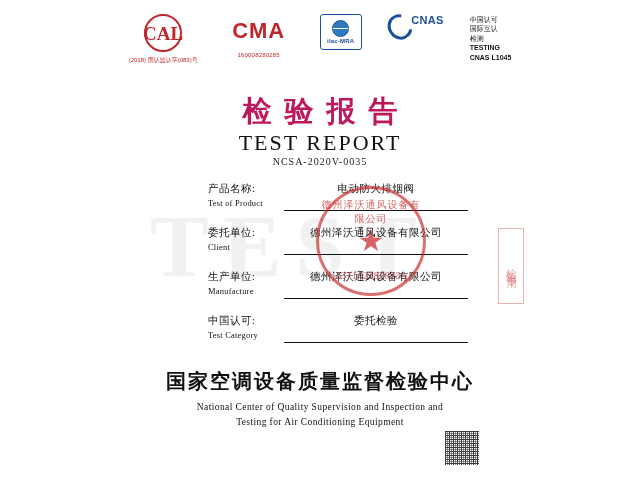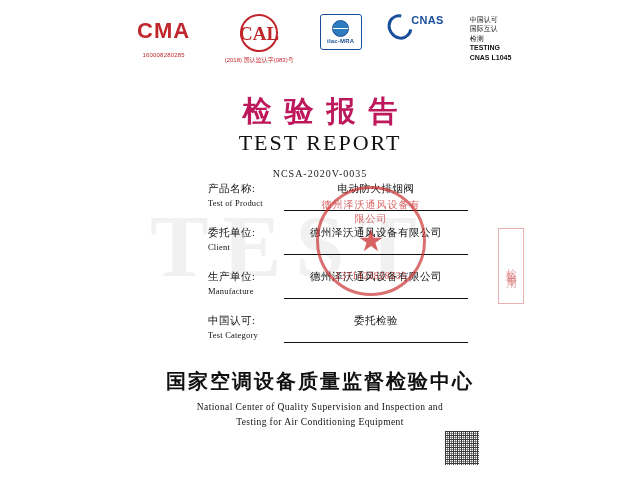--- a/index.html
+++ b/index.html
@@ -177,21 +177,21 @@
     left: 0;
     width: 640px;
     text-align: center;
     font-family: "Liberation Serif", serif;
     font-size: 22px;
     letter-spacing: 2px;
     color: #111111;
   }
   .report-no {
     position: absolute;
-    top: 168px;
+    top: 156px;
     left: 0;
     width: 640px;
     text-align: center;
     font-family: "Liberation Serif", serif;
     font-size: 10px;
     letter-spacing: 1px;
     color: #222222;
   }
 
   
@@ -363,31 +363,31 @@
   }
 </style>
 </head>
 <body>
 
 <div class="page">
 
   <div class="marks">
 
     <div class="mark">
+      <div class="cal-circle">
+        <span class="inner">CAL</span>
+      </div>
+      <div class="cal-code">(2018) 国认监认字(083)号</div>
+    </div>
+
+    <div class="mark">
       <div class="cma-box">
         <span class="cma-text">CMA</span>
       </div>
       <div class="cma-code">160008280285</div>
-    </div>
-
-    <div class="mark">
-      <div class="cal-circle">
-        <span class="inner">CAL</span>
-      </div>
-      <div class="cal-code">(2018) 国认监认字(083)号</div>
     </div>
 
     <div class="mark">
       <div class="ilac-box">
         <div class="ilac-globe"></div>
         <div class="ilac-label">ilac-MRA</div>
       </div>
     </div>
 
     <div class="mark">

